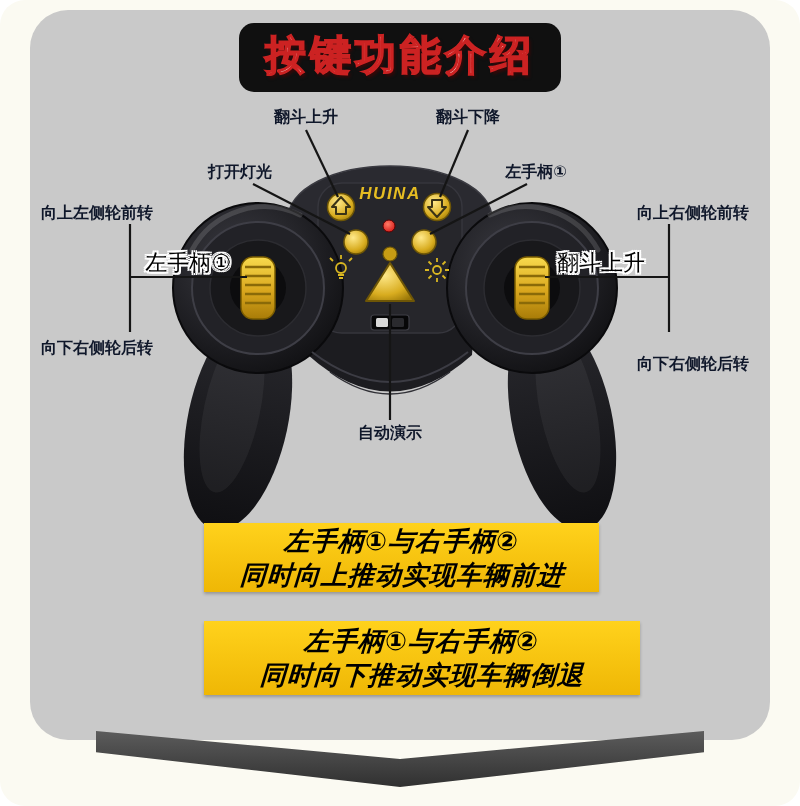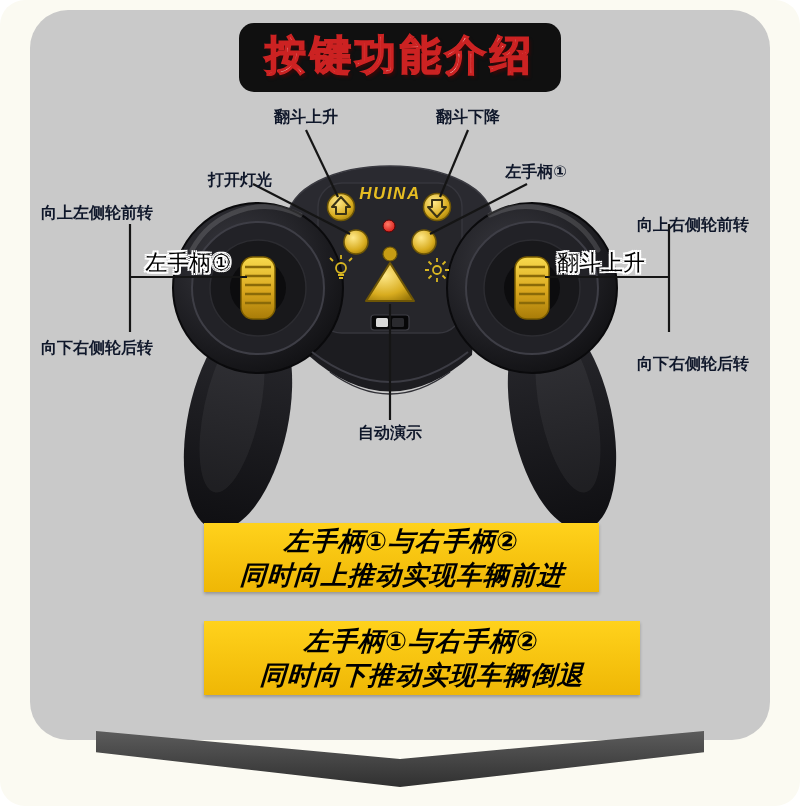--- a/index.html
+++ b/index.html
@@ -187,25 +187,25 @@
       <line x1="130" y1="224" x2="130" y2="332"></line>
       <line x1="130" y1="277" x2="247" y2="277"></line>
       <line x1="669" y1="224" x2="669" y2="332"></line>
       <line x1="545" y1="277" x2="669" y2="277"></line>
       <line x1="390" y1="304" x2="390" y2="420"></line>
     </g>
   </svg>
 
   <div class="callout" style="left:306px; top:107px">翻斗上升</div>
   <div class="callout" style="left:468px; top:107px">翻斗下降</div>
-  <div class="callout" style="left:240px; top:170px">打开灯光</div>
+  <div class="callout" style="left:240px; top:162px">打开灯光</div>
   <div class="callout" style="left:536px; top:162px">左手柄①</div>
   <div class="callout" style="left:97px; top:203px">向上左侧轮前转</div>
   <div class="callout" style="left:97px; top:338px">向下右侧轮后转</div>
-  <div class="callout" style="left:693px; top:215px">向上右侧轮前转</div>
+  <div class="callout" style="left:693px; top:203px">向上右侧轮前转</div>
   <div class="callout" style="left:693px; top:354px">向下右侧轮后转</div>
   <div class="callout" style="left:390px; top:423px">自动演示</div>
 
   <div class="handle-label" style="left:188px; top:248px">左手柄①</div>
   <div class="handle-label" style="left:601px; top:248px">翻斗上升</div>
 
   <div class="banner" style="left:204px; top:523px; width:395px; height:69px">
     <div class="line">左手柄①与右手柄②</div>
     <div class="line">同时向上推动实现车辆前进</div>
   </div>

